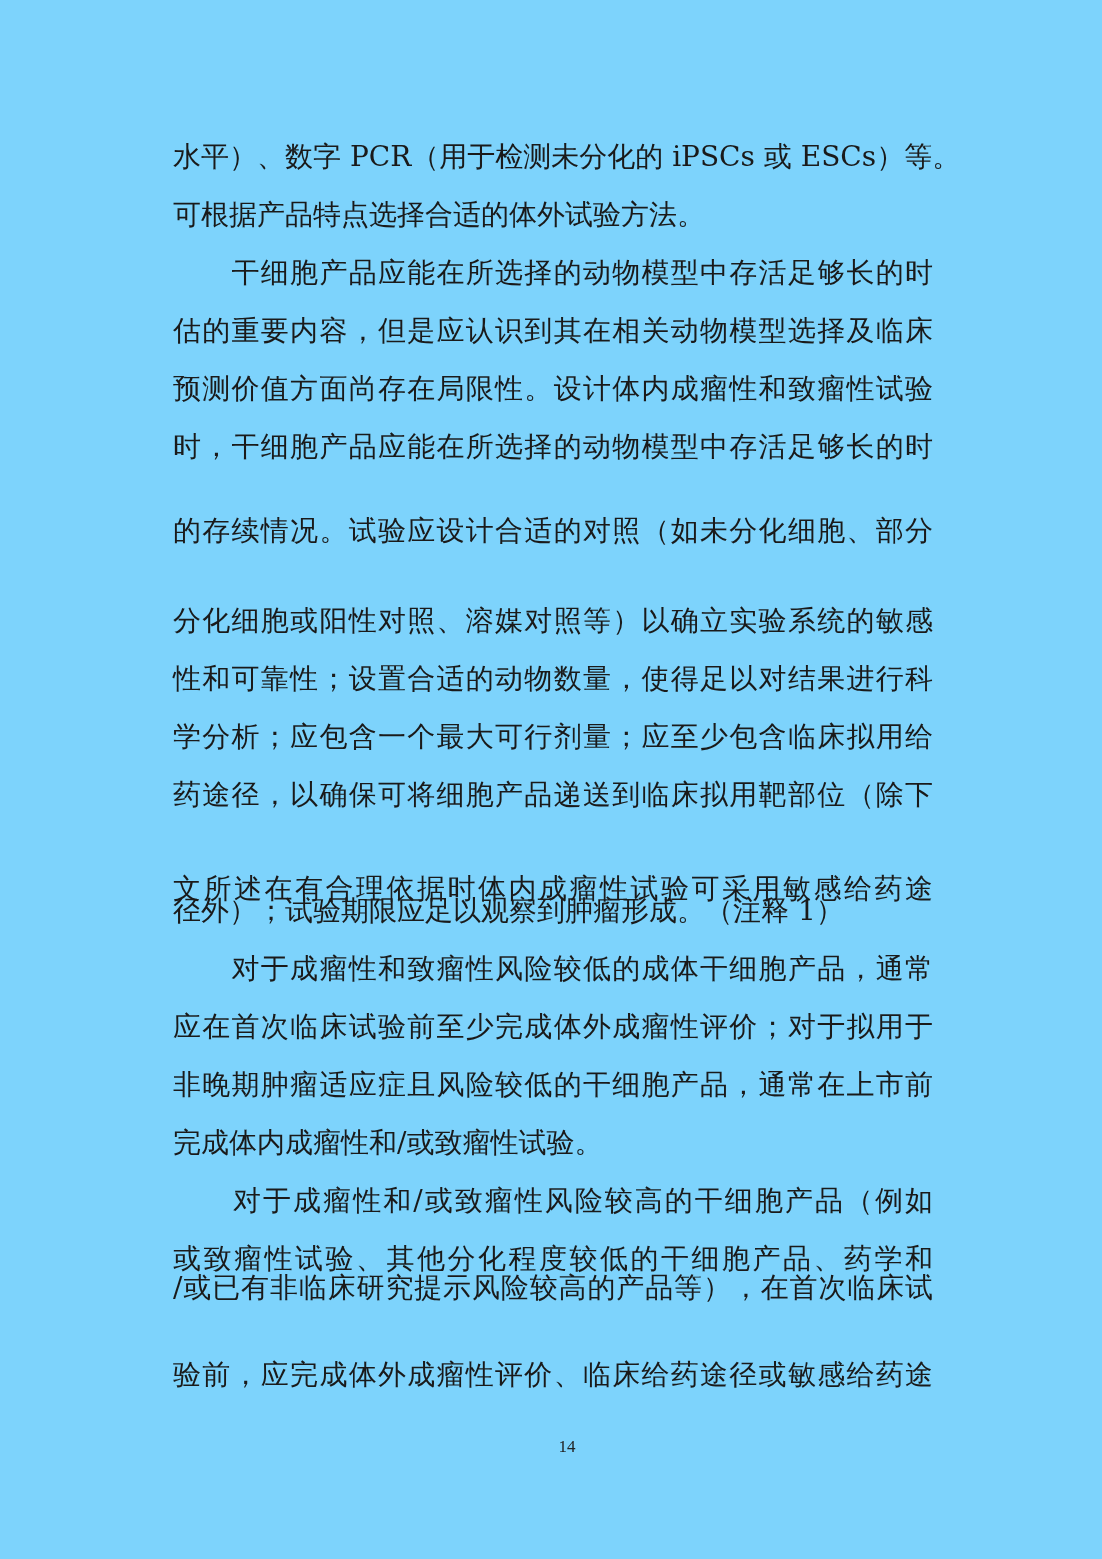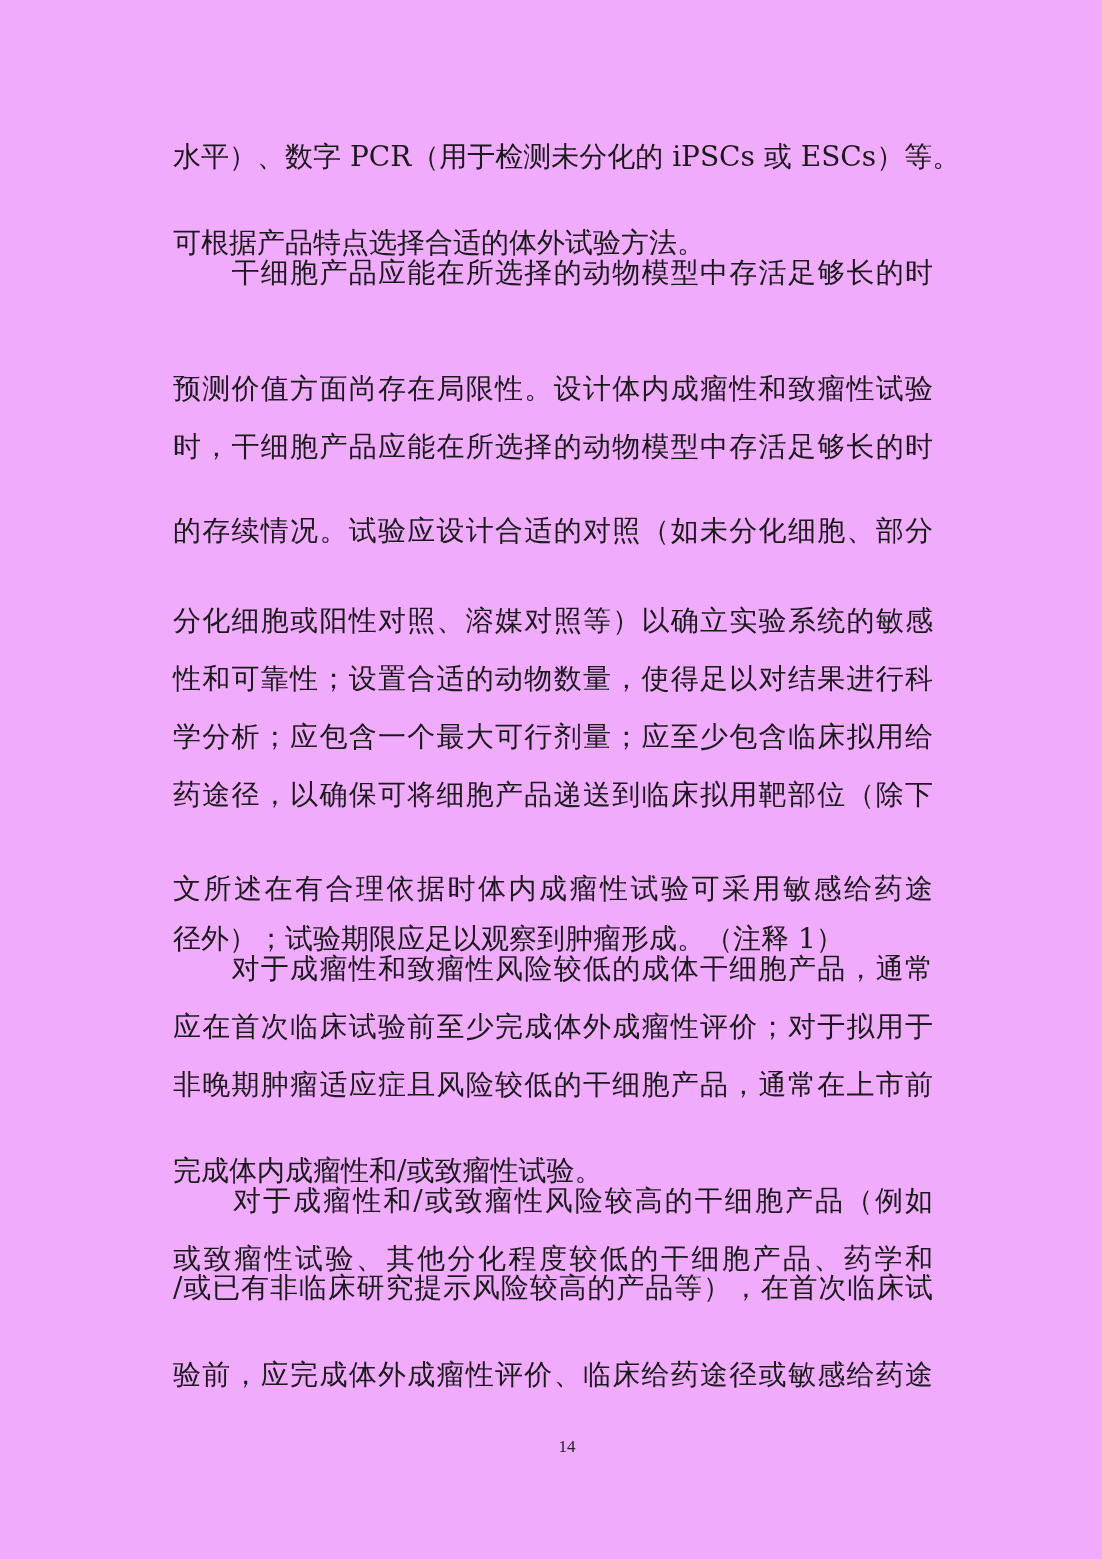--- a/index.html
+++ b/index.html
@@ -1,51 +1,52 @@
 <!DOCTYPE html>
 <html><head>
   <meta charset="utf-8">
   <style>
     html, body { margin: 0; padding: 0; background: #ffffff; }
     body { width: 1102px; height: 1559px; position: relative; overflow: hidden; }
-    .page { position: absolute; left: 0; top: 0; width: 1102px; height: 1559px; background: #f0abfc; }
+    .page { position: absolute; left: 0; top: 0; width: 1102px; height: 1559px; background: #7dd3fc; }
     .line {
       position: absolute;
       left: 173px;
       width: 760px;
       height: 40px;
       font-family: "DejaVu Serif", "Liberation Serif", serif;
       font-size: 28px;
       line-height: 40px;
       color: #1a1a1a;
       white-space: nowrap;
       text-align: justify;
       text-align-last: justify;
       letter-spacing: 0px;
     }
-    .line.last { text-align-last: left; margin-top: 28px; }
+    .line.last { text-align-last: left; }
     .page-number {
       position: absolute;
       left: 16px; width: 1102px;
       top: 1437px;
       text-align: center;
       font-family: "Liberation Serif", serif;
       font-size: 17px;
       color: #222;
     }
   </style>
 </head>
 <body>
 
 <div class="page">
 
   <div class="line" style="top:137px">水平）、数字 PCR（用于检测未分化的 iPSCs 或 ESCs）等。</div>
   <div class="line last" style="top:195px">可根据产品特点选择合适的体外试验方法。</div>
 
   <div class="line" style="top:253px">　　干细胞产品应能在所选择的动物模型中存活足够长的时</div>
+  <div class="line" style="top:311px">估的重要内容，但是应认识到其在相关动物模型选择及临床</div>
   <div class="line" style="top:369px">预测价值方面尚存在局限性。设计体内成瘤性和致瘤性试验</div>
   <div class="line" style="top:427px">时，干细胞产品应能在所选择的动物模型中存活足够长的时</div>
   <div class="line" style="top:511px">的存续情况。试验应设计合适的对照（如未分化细胞、部分</div>
   <div class="line" style="top:601px">分化细胞或阳性对照、溶媒对照等）以确立实验系统的敏感</div>
   <div class="line" style="top:659px">性和可靠性；设置合适的动物数量，使得足以对结果进行科</div>
   <div class="line" style="top:717px">学分析；应包含一个最大可行剂量；应至少包含临床拟用给</div>
   <div class="line" style="top:775px">药途径，以确保可将细胞产品递送到临床拟用靶部位（除下</div>
   <div class="line" style="top:869px">文所述在有合理依据时体内成瘤性试验可采用敏感给药途</div>
   <div class="line last" style="top:891px">径外）；试验期限应足以观察到肿瘤形成。（注释 1）</div>
 

